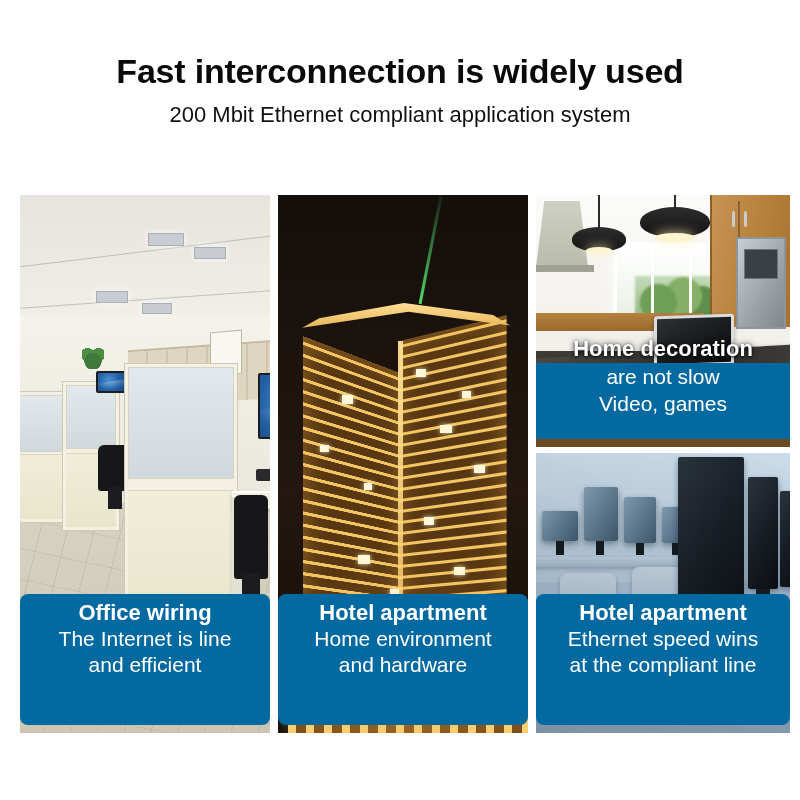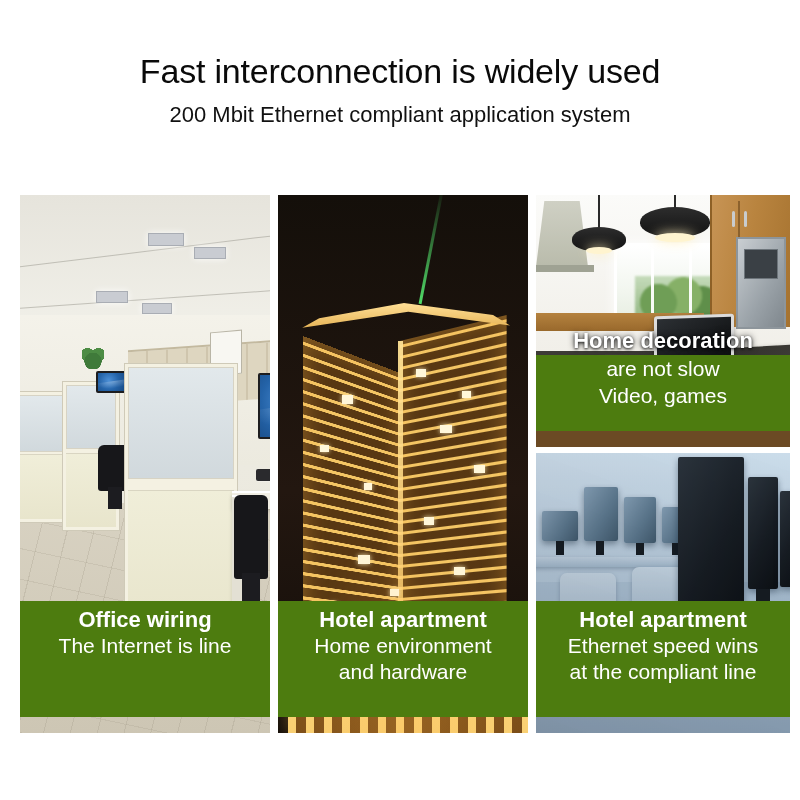--- a/index.html
+++ b/index.html
@@ -20,21 +20,21 @@
     position: absolute;
     left: 0;
     top: 0;
     width: 800px;
     text-align: center;
   }
   .headline {
     margin: 0;
     padding-top: 54px;
     font-size: 34px;
-    font-weight: normal;
+    font-weight: bold;
     color: #0a0a0a;
     letter-spacing: -0.2px;
     line-height: 1.05;
   }
   .subheadline {
     margin: 0;
     padding-top: 13px;
     font-size: 22px;
     font-weight: normal;
     color: #111111;
@@ -73,29 +73,29 @@
     left: 0; top: 0;
     width: 100%;
     height: 100%;
     overflow: hidden;
   }
 
   
   .caption {
     position: absolute;
     left: 0;
-    bottom: 16px;
+    bottom: 8px;
     width: 100%;
-    background: #4d7c0f;
+    background: #0369a1;
     color: #ffffff;
     text-align: center;
     box-sizing: border-box;
     z-index: 40;
   }
-  .cap-main { height: 116px; padding-top: 6px; }
+  .cap-main { height: 131px; padding-top: 6px; border-radius: 8px; }
   .cap-home { height: 76px; }
 
   .cap-title {
     font-size: 22px;
     font-weight: bold;
     line-height: 1.16;
     display: block;
   }
   .cap-title.raised {
     position: absolute;
@@ -485,20 +485,21 @@
 
         <div class="of-chair" style="left:214px; top:300px; width:34px; height:84px;">
           <div class="base" style="left:8px; top:78px; width:18px; height:34px;"></div>
         </div>
 
       </div>
 
       <div class="caption cap-main">
         <span class="cap-title">Office wiring</span>
         <span class="cap-sub">The Internet is line</span>
+        <span class="cap-sub">and efficient</span>
       </div>
     </div>
   </div>
 
   <div class="col col-2">
     <div class="panel panel-tall">
       <div class="photo hotel">
         <div class="ht-laser"></div>
         <div class="ht-tower">
           <div class="ht-face ht-left"></div>

